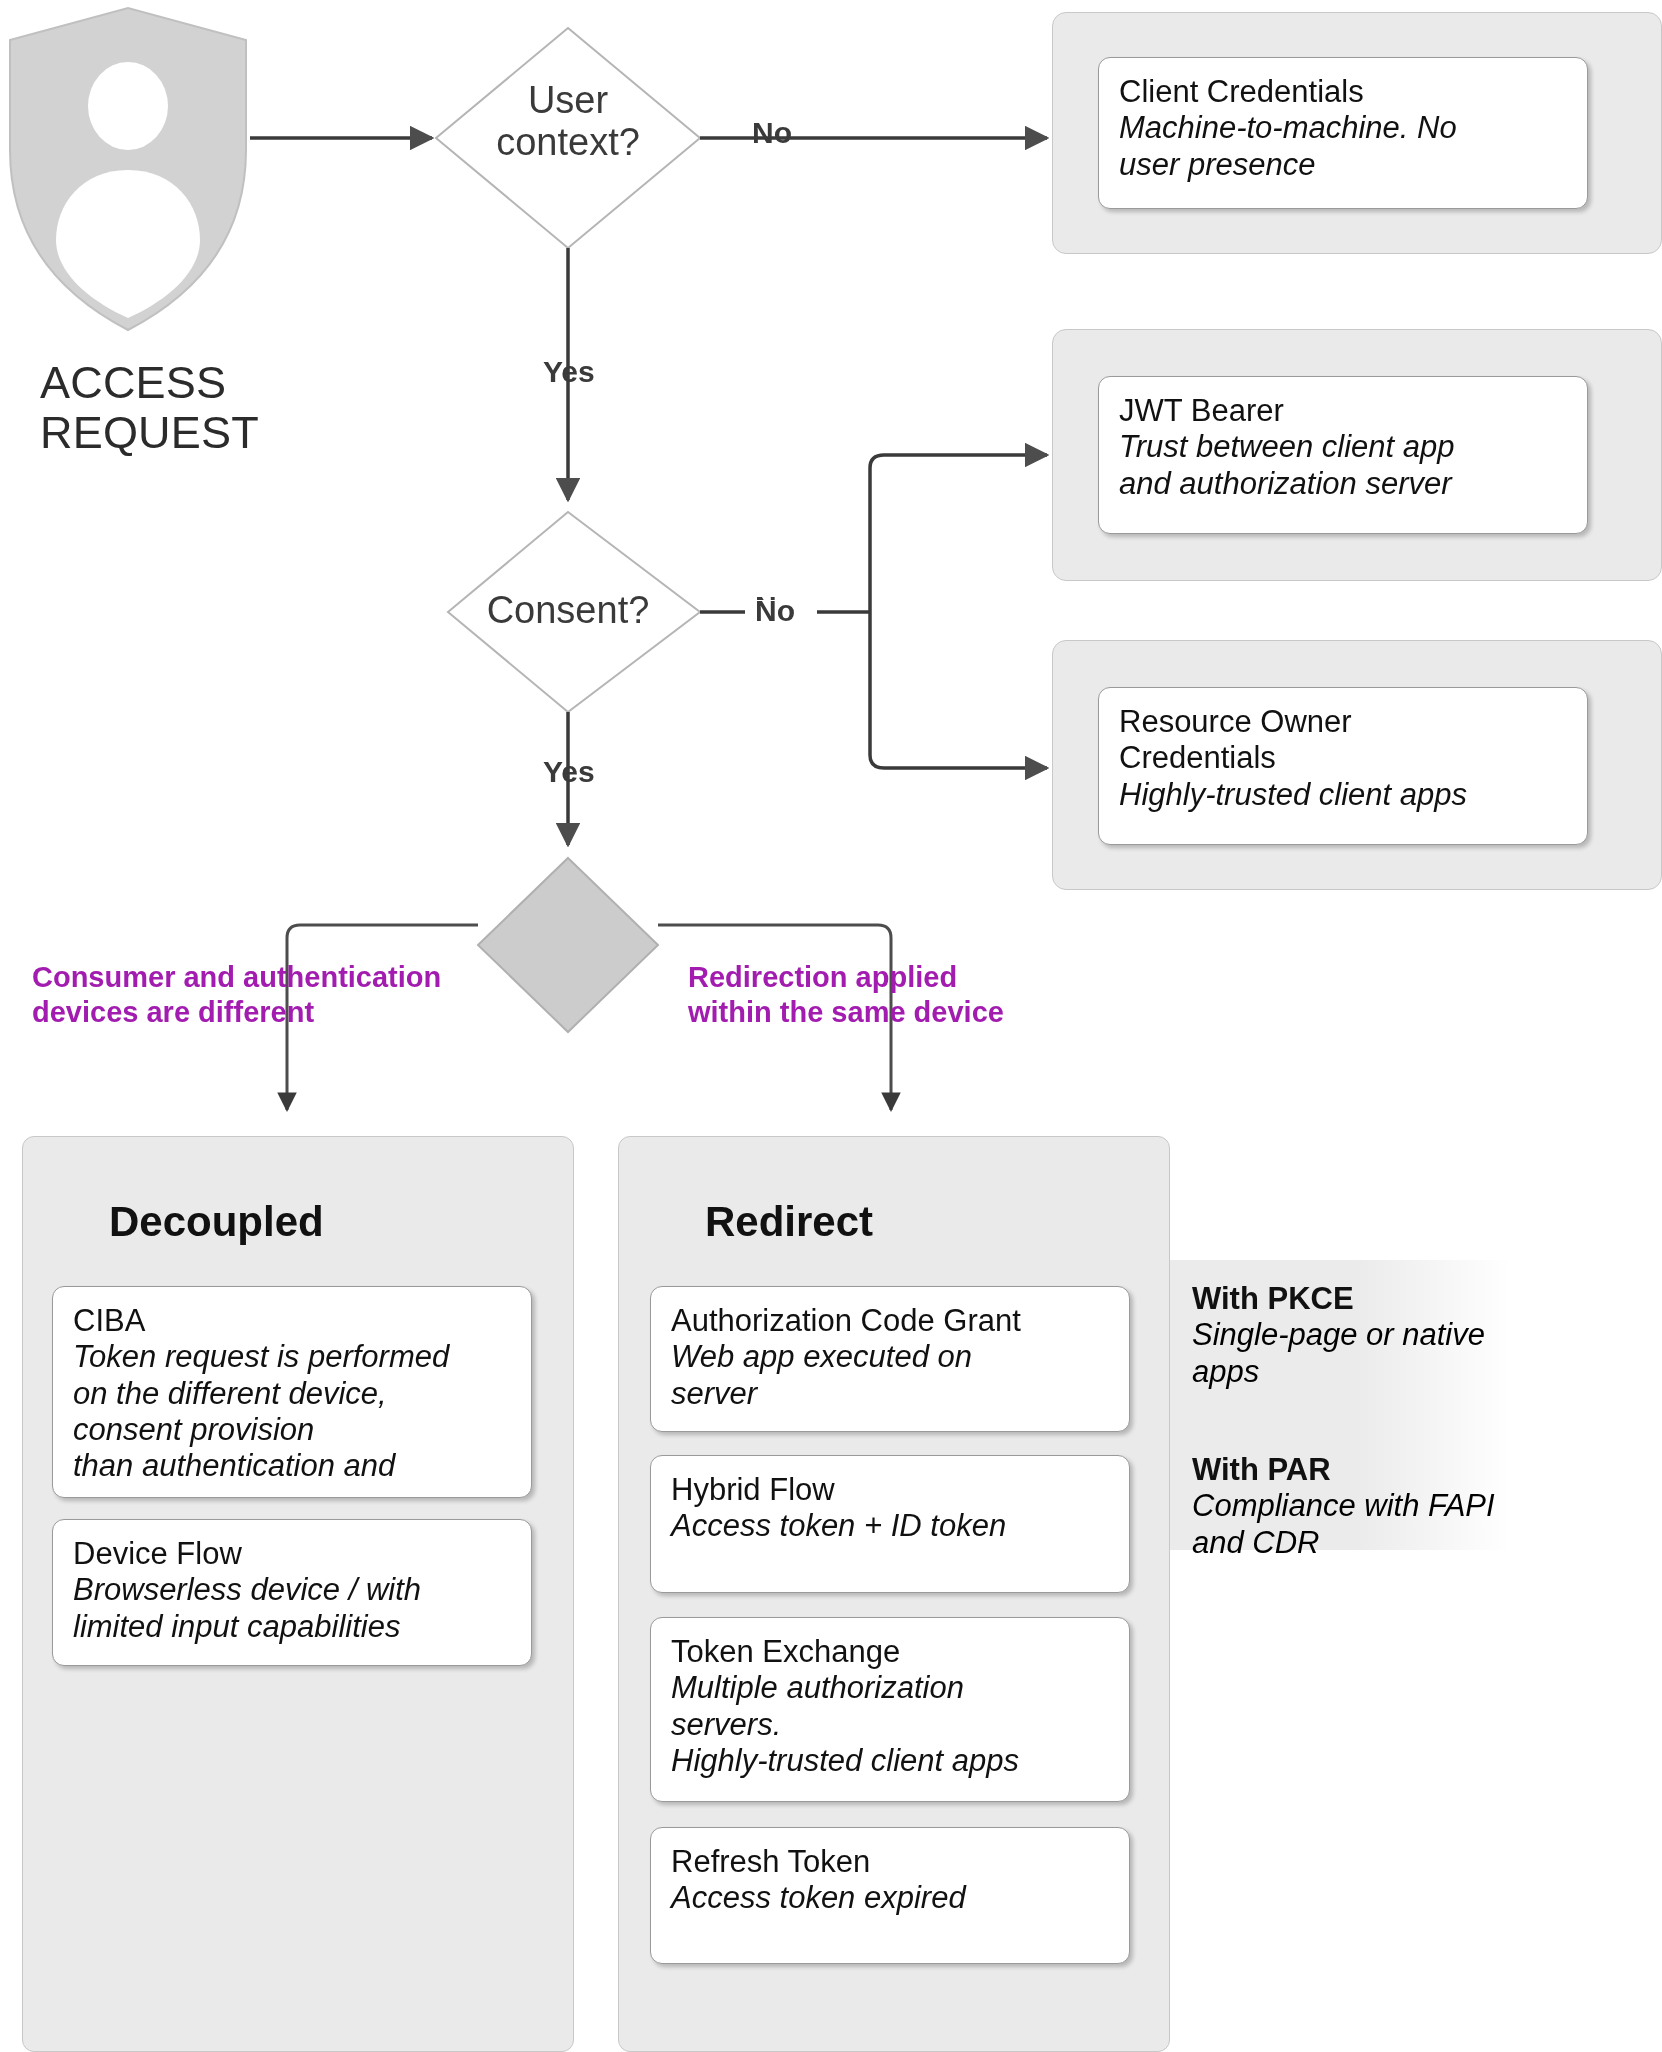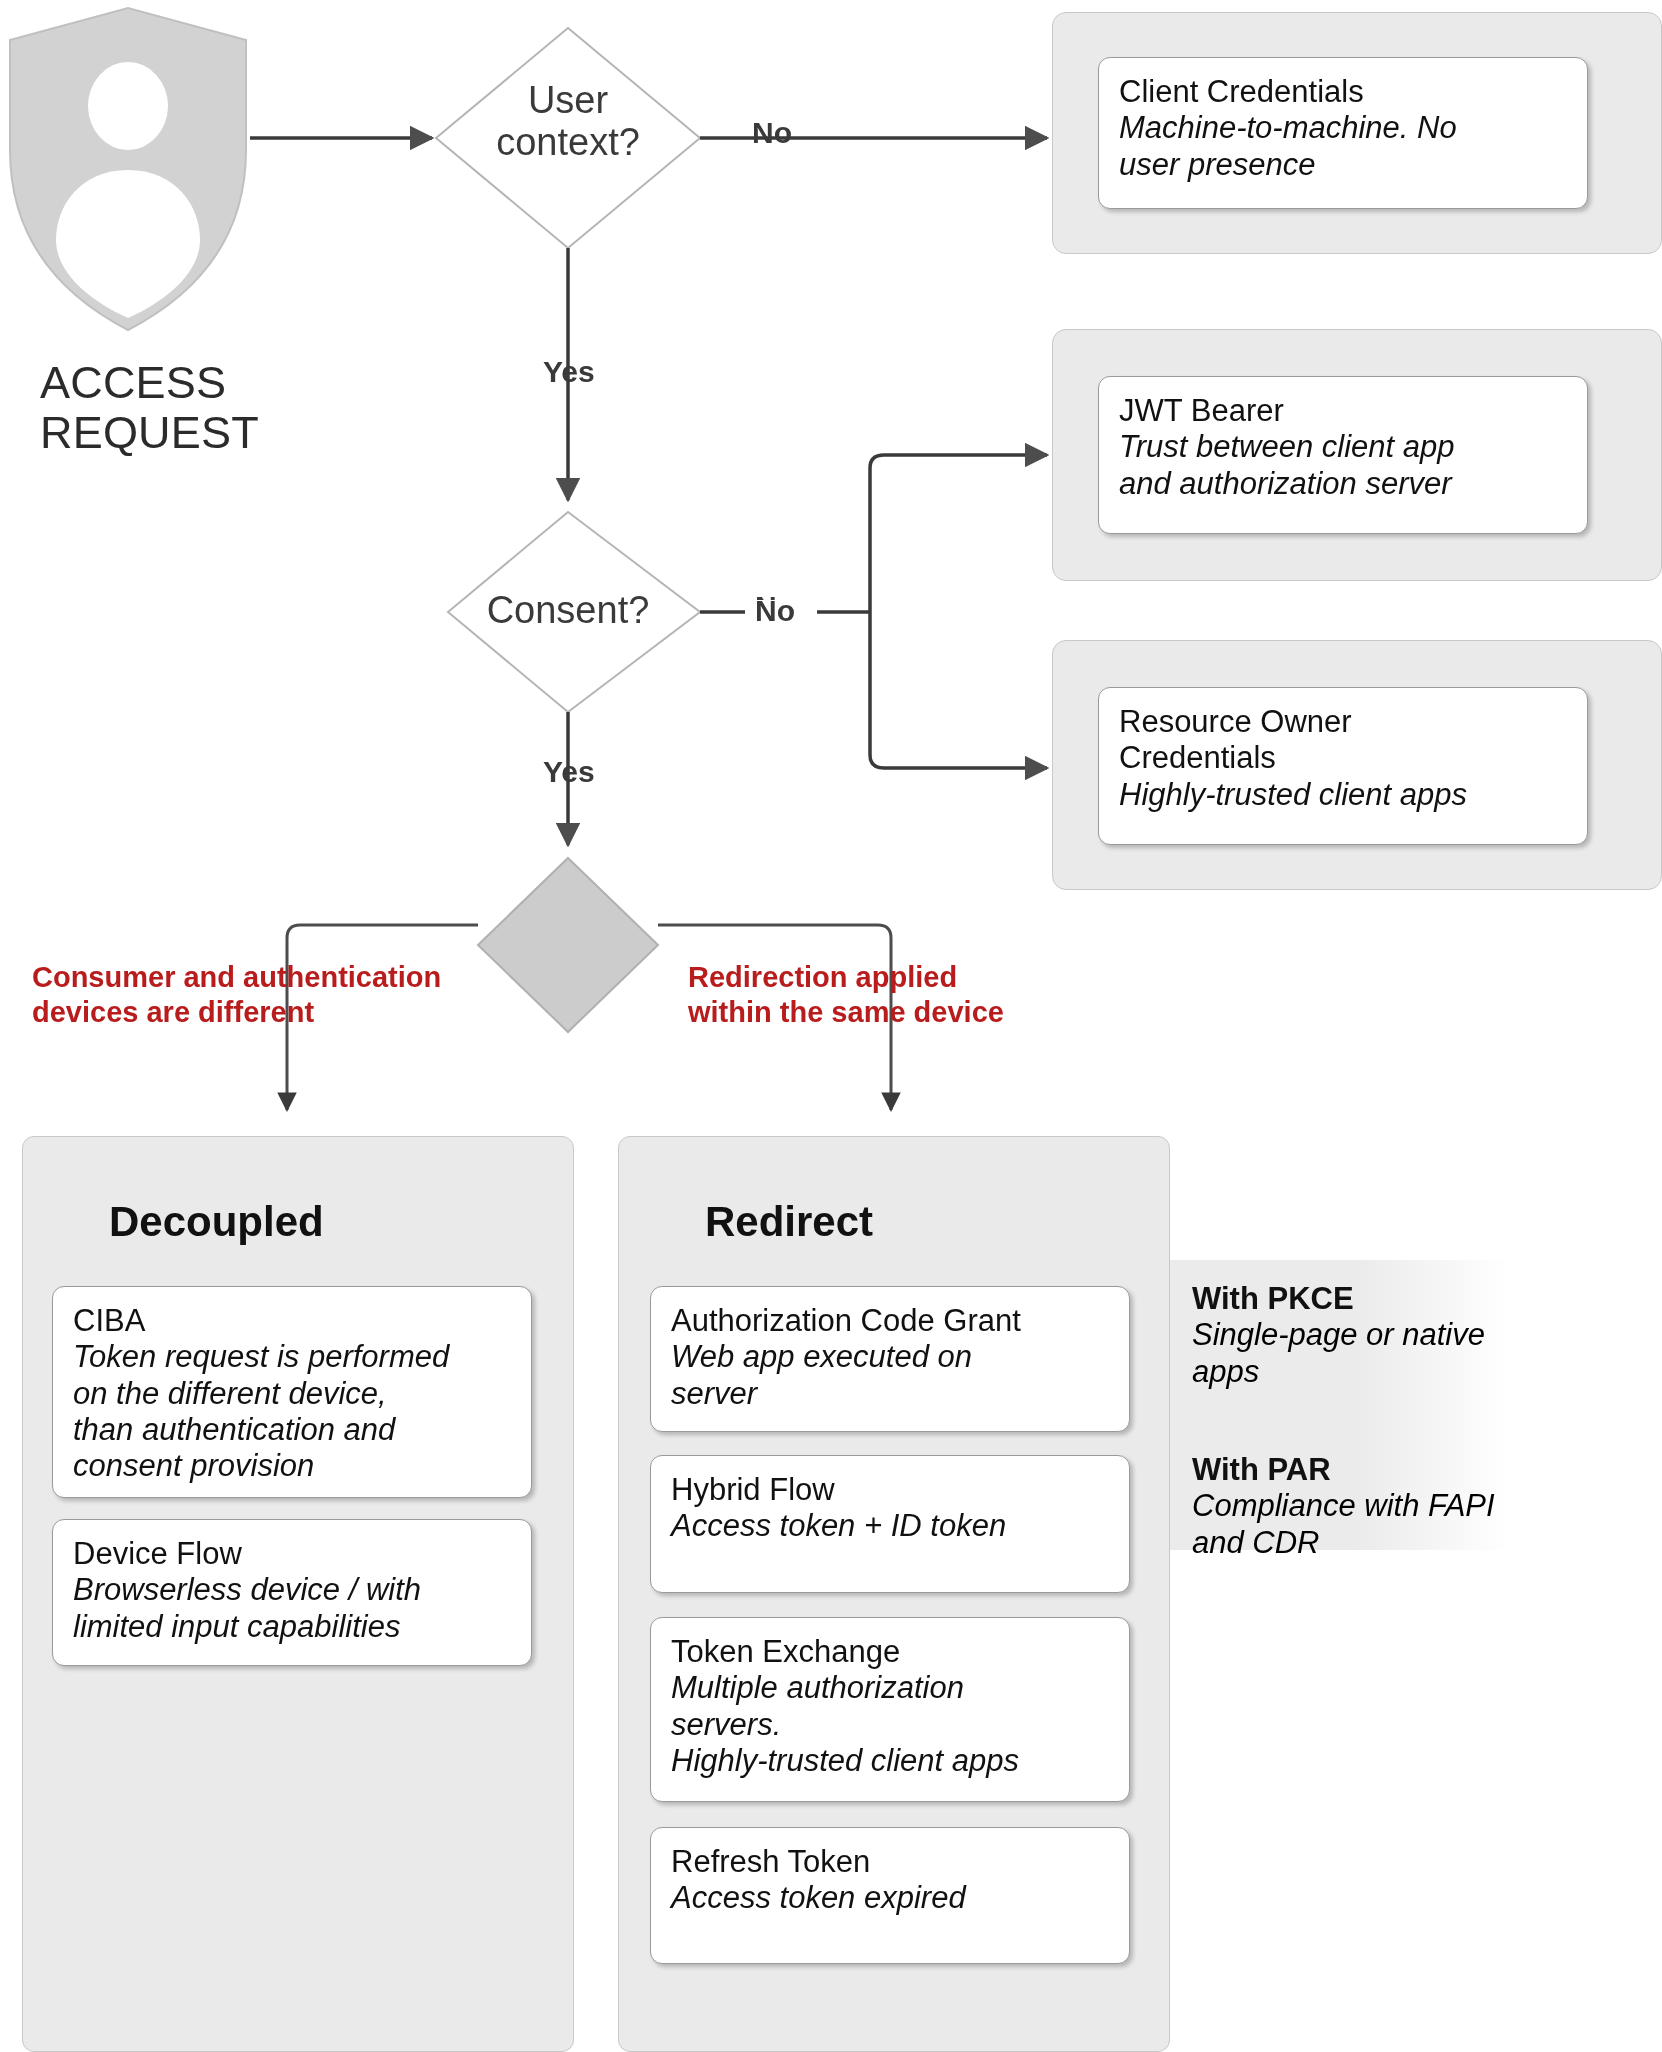--- a/index.html
+++ b/index.html
@@ -56,21 +56,21 @@
     font-weight: bold;
     color: #3a3a3a;
   }
 
   
   .branch-caption {
     position: absolute;
     font-size: 29px;
     font-weight: bold;
     line-height: 1.22;
-    color: #b91c1c;
+    color: #a21caf;
   }
 
   
   .panel {
     position: absolute;
     background: #eaeaea;
     border: 1px solid #c8c8c8;
     border-radius: 14px;
     box-sizing: border-box;
   }
@@ -254,22 +254,22 @@
   </div>
 
   <div class="panel" style="left:22px; top:1136px; width:552px; height:916px; border-radius:12px;"></div>
 
   <div class="col-heading" style="left:62px; top:1198px;">Decoupled</div>
 
   <div class="card" style="left:52px; top:1286px; width:480px; height:212px;">
     <div class="title">CIBA</div>
     <div class="desc">Token request is performed</div>
     <div class="desc">on the different device,</div>
+    <div class="desc">consent provision</div>
     <div class="desc">than authentication and</div>
-    <div class="desc">consent provision</div>
   </div>
 
   <div class="card" style="left:52px; top:1519px; width:480px; height:147px;">
     <div class="title">Device Flow</div>
     <div class="desc">Browserless device / with</div>
     <div class="desc">limited input capabilities</div>
   </div>
 
   <div class="panel" style="left:618px; top:1136px; width:552px; height:916px; border-radius:12px;"></div>
 

